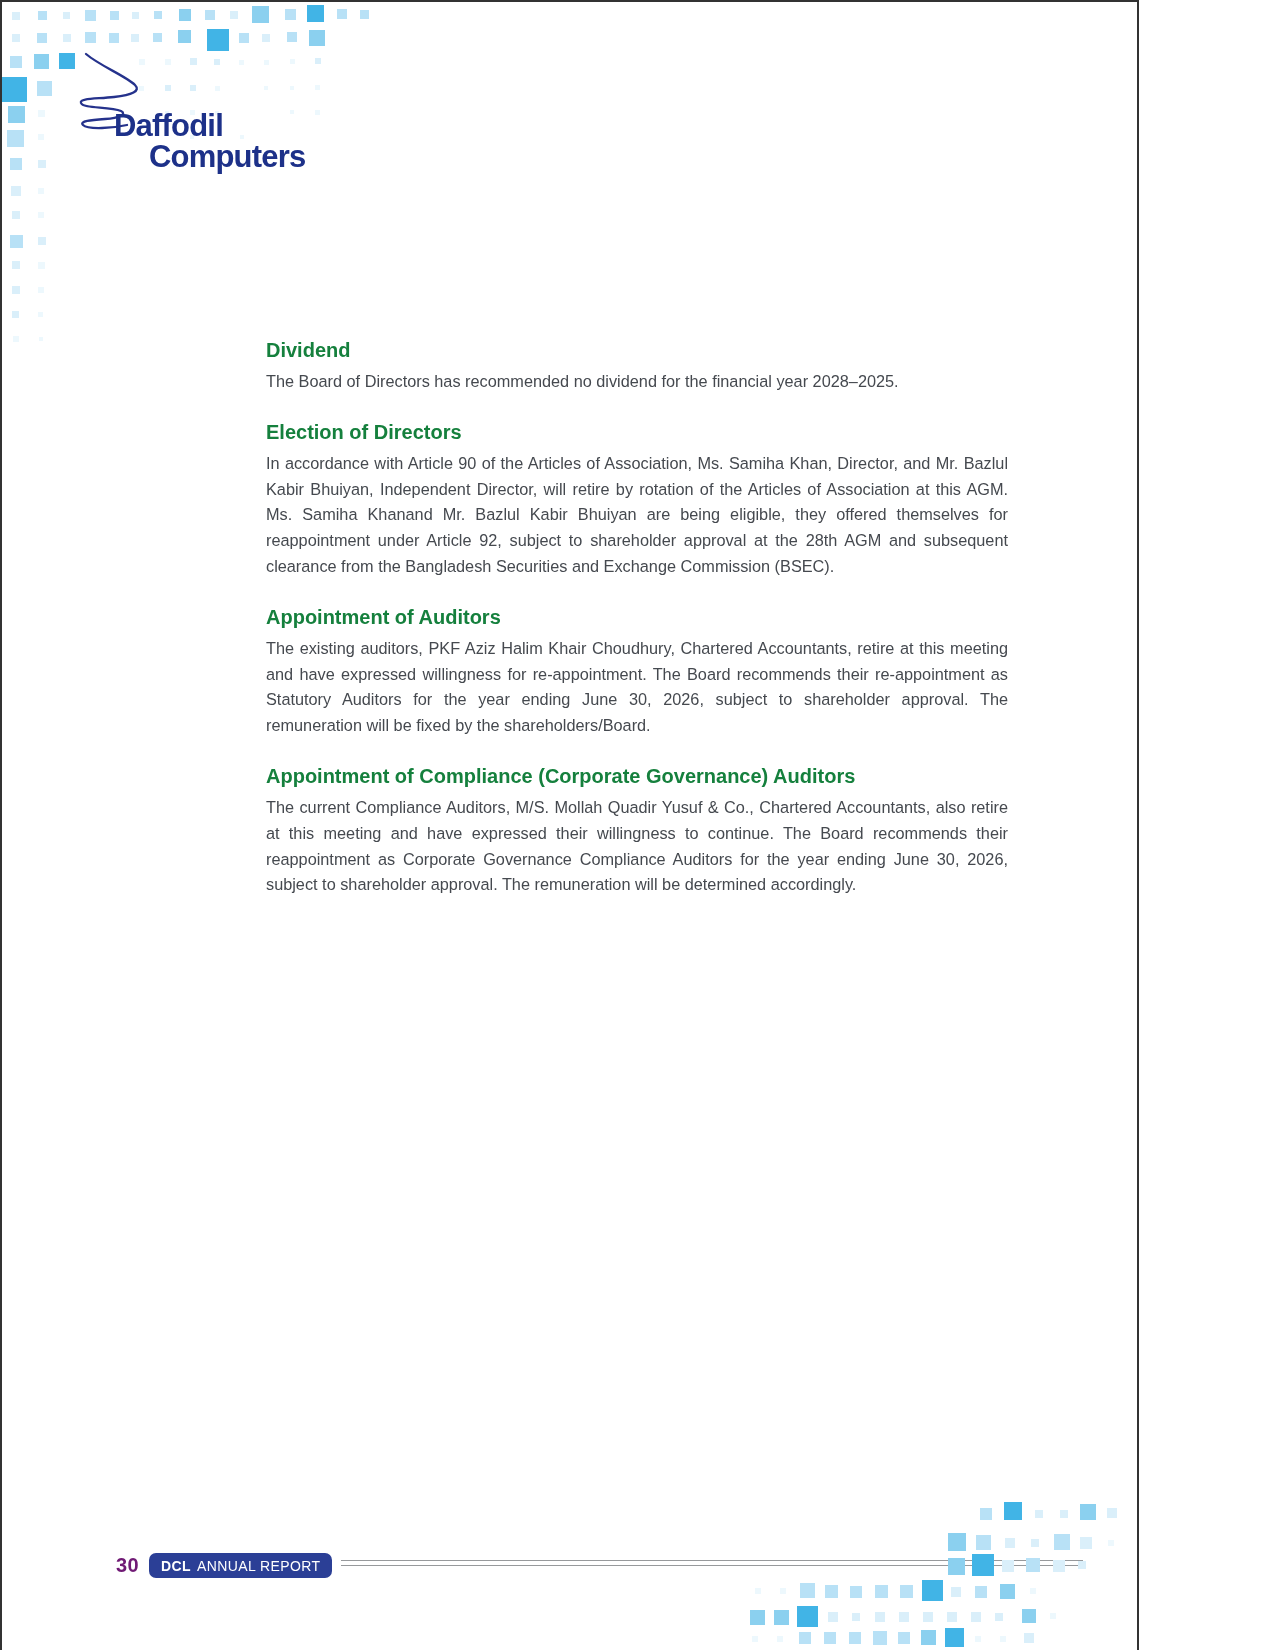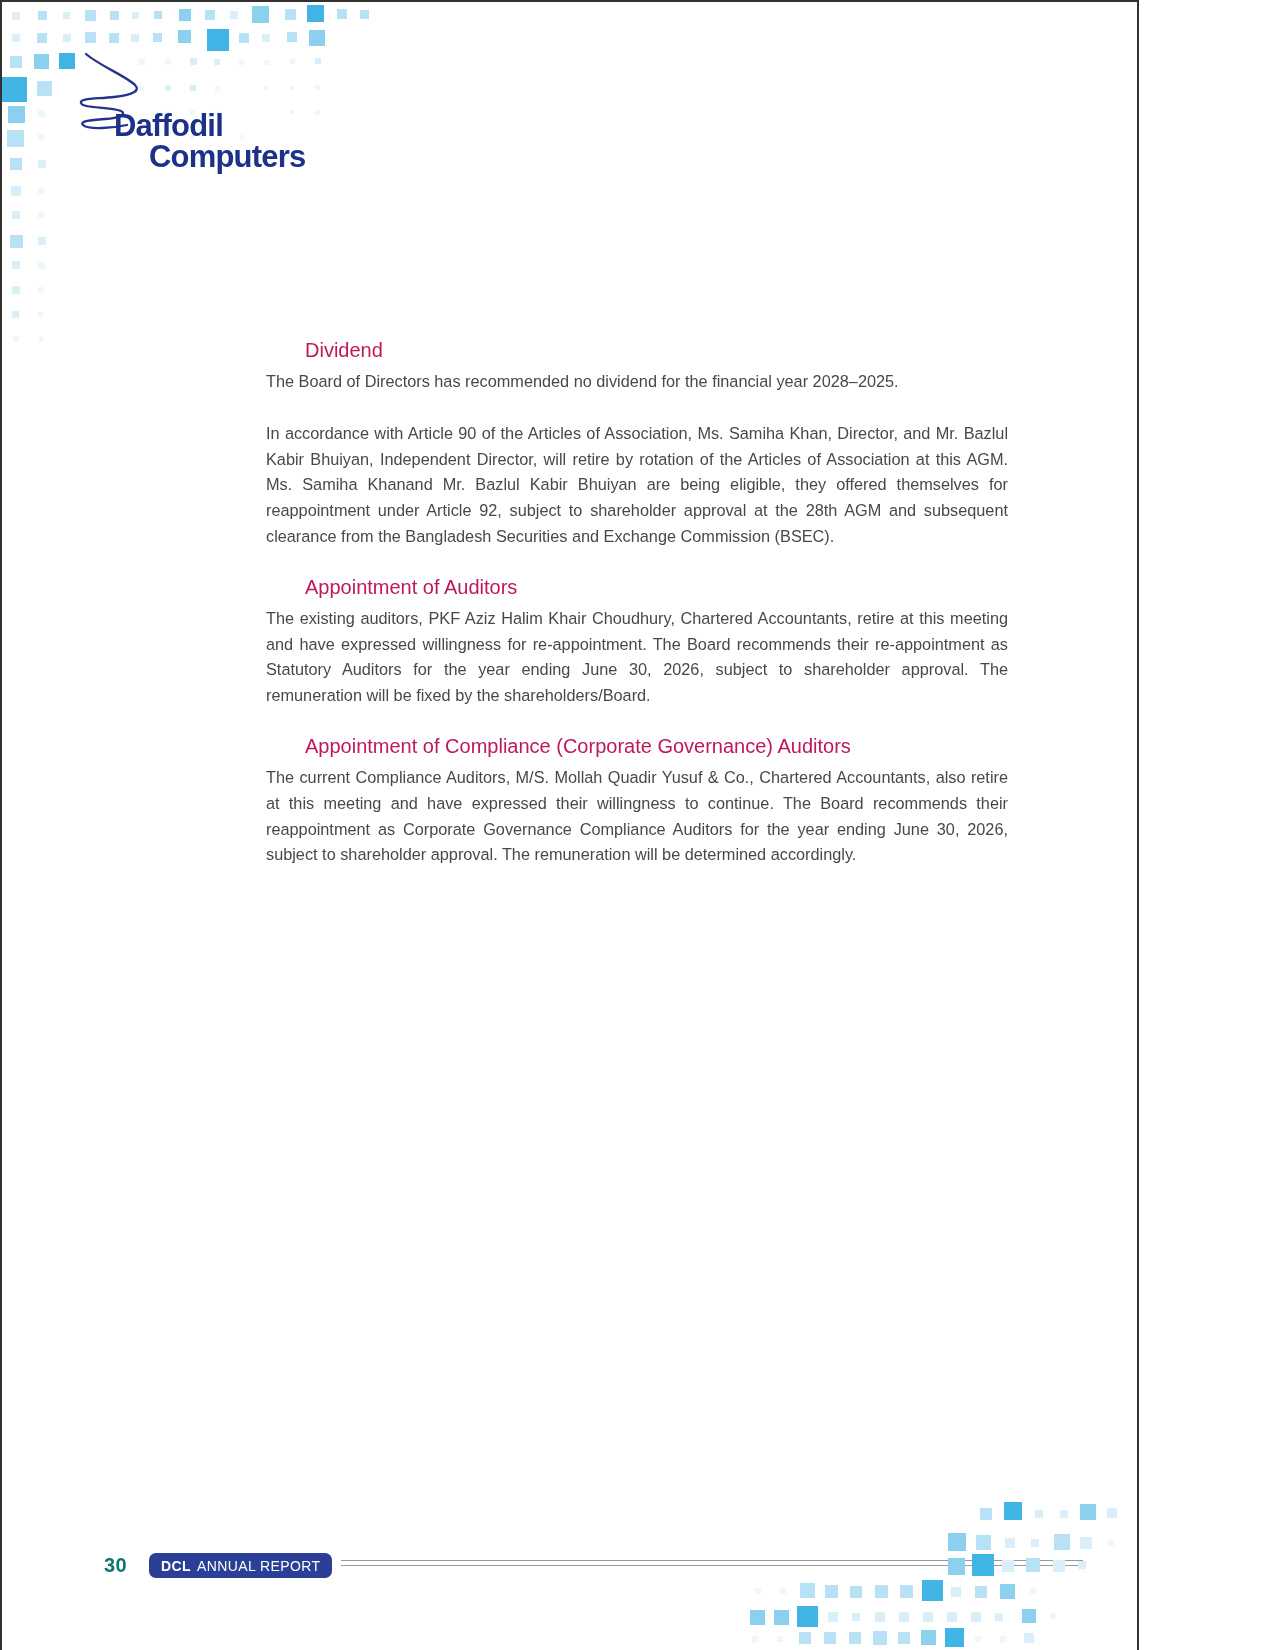--- a/index.html
+++ b/index.html
@@ -20,31 +20,31 @@
   .mosaic.bottom { right:0; bottom:0; }
   
   .logo-swoosh { position:absolute; left:62px; top:42px; }
   .brand { position:absolute; left:112px; top:108px; color:#1d3189; font-weight:bold; letter-spacing:-0.8px; }
   .brand .line1 { font-size:31px; line-height:31px; }
   .brand .line2 { font-size:31px; line-height:31px; margin-left:35px; }
   
   .content { position:absolute; left:264px; top:337px; width:742px; }
   .content section + section { margin-top:26px; }
   .content h2 {
-    font-size:20px; line-height:23px; font-weight:normal;
-    color:#be185d; margin-bottom:7px;margin-left:39px;
+    font-size:20px; line-height:23px; font-weight:bold;
+    color:#15803d; margin-bottom:7px;
   }
   .content p {
     font-size:16.3px; line-height:25.8px; color:#45494f;
     text-align:justify;
   }
   
   .page-number {
-    position:absolute; left:102px; top:1552px;
-    font-size:20px; font-weight:bold; color:#0f766e; letter-spacing:0.5px;
+    position:absolute; left:114px; top:1552px;
+    font-size:20px; font-weight:bold; color:#701a75; letter-spacing:0.5px;
   }
   .footer-badge {
     position:absolute; left:147px; top:1551px;
     height:25px; padding:8px 12px;
     background:#2b3f96; border-radius:7px;
     display:flex; align-items:center;
     color:#ffffff; font-size:14px; letter-spacing:0.4px;
     white-space:nowrap;
   }
   .footer-badge .bold { font-weight:bold; }
@@ -148,20 +148,21 @@
     <div class="line1">Daffodil</div>
     <div class="line2">Computers</div>
   </div>
 
   <div class="content">
     <section>
       <h2>Dividend</h2>
       <p>The Board of Directors has recommended no dividend for the financial year 2028–2025.</p>
     </section>
     <section>
+      <h2>Election of Directors</h2>
       <p>In accordance with Article 90 of the Articles of Association, Ms. Samiha Khan, Director, and Mr. Bazlul Kabir Bhuiyan, Independent Director, will retire by rotation of the Articles of Association at this AGM. Ms. Samiha Khanand Mr. Bazlul Kabir Bhuiyan are being eligible, they offered themselves for reappointment under Article 92, subject to shareholder approval at the 28th AGM and subsequent clearance from the Bangladesh Securities and Exchange Commission (BSEC).</p>
     </section>
     <section>
       <h2>Appointment of Auditors</h2>
       <p>The existing auditors, PKF Aziz Halim Khair Choudhury, Chartered Accountants, retire at this meeting and have expressed willingness for re-appointment. The Board recommends their re-appointment as Statutory Auditors for the year ending June 30, 2026, subject to shareholder approval. The remuneration will be fixed by the shareholders/Board.</p>
     </section>
     <section>
       <h2>Appointment of Compliance (Corporate Governance) Auditors</h2>
       <p>The current Compliance Auditors, M/S. Mollah Quadir Yusuf &amp; Co., Chartered Accountants, also retire at this meeting and have expressed their willingness to continue. The Board recommends their reappointment as Corporate Governance Compliance Auditors for the year ending June 30, 2026, subject to shareholder approval. The remuneration will be determined accordingly.</p>
     </section>

